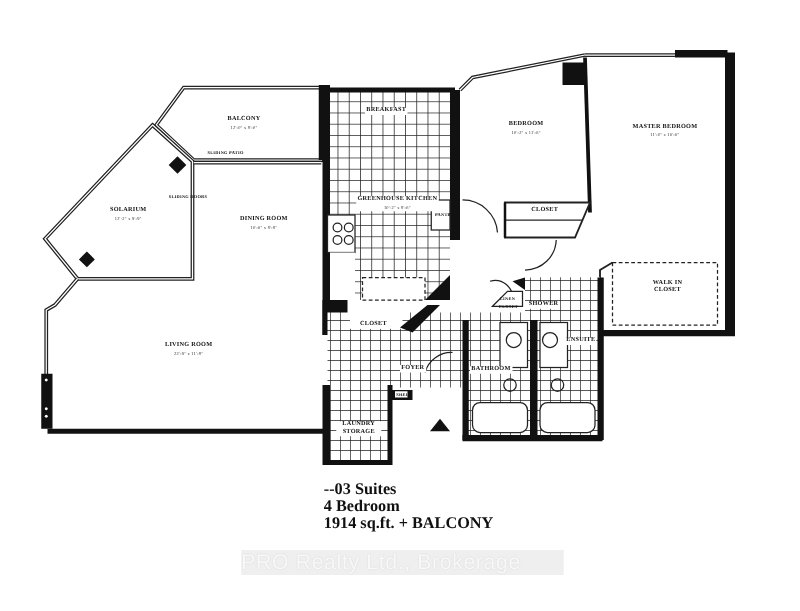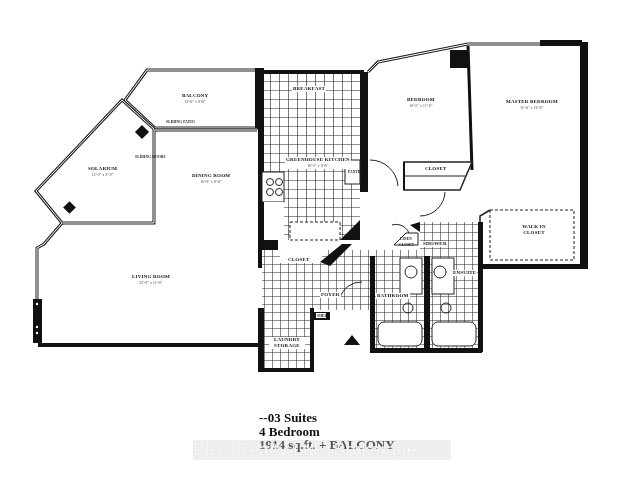--- a/index.html
+++ b/index.html
@@ -1,20 +1,20 @@
 <!DOCTYPE html>
 <html><head>
 <meta charset="utf-8">
 <style>
   html, body { margin:0; padding:0; background:#fff; }
   body { width:640px; height:489px; position:relative; overflow:hidden; font-family:"Liberation Sans", sans-serif; }
   #plan { position:absolute; left:0; top:0; width:640px; height:489px; }
   .room-label { position:absolute; font-family:"Liberation Serif", serif; font-size:5px; font-weight:bold; color:#111; text-align:center; letter-spacing:0.2px; line-height:6px; white-space:nowrap; }
   .room-dim { display:block; font-size:3.5px; font-weight:normal; color:#333; }
-  .caption { position:absolute; left:259px; top:384px; font-family:"Liberation Serif", serif; font-weight:bold; font-size:13px; line-height:13.5px; color:#111;margin-top:27px; }
+  .caption { position:absolute; left:259px; top:384px; font-family:"Liberation Serif", serif; font-weight:bold; font-size:13px; line-height:13.5px; color:#111; }
   .watermark { position:absolute; left:193px; top:440px; width:258px; height:20px; background:rgba(210,210,210,0.35); font-family:"Liberation Sans", sans-serif; font-size:17px; line-height:20px; color:rgba(255,255,255,0.85); text-shadow:0 0 1px rgba(180,180,180,0.6); letter-spacing:0.5px; }
 </style>
 </head>
 <body>
 
 <svg id="plan" viewBox="0 0 640 489" xmlns="http://www.w3.org/2000/svg">
   <defs>
     <pattern id="tile" width="9" height="9" patternUnits="userSpaceOnUse">
       <rect width="9" height="9" fill="#fff"></rect>
       <path d="M9 0 L0 0 0 9" fill="none" stroke="#222" stroke-width="1.2"></path>

